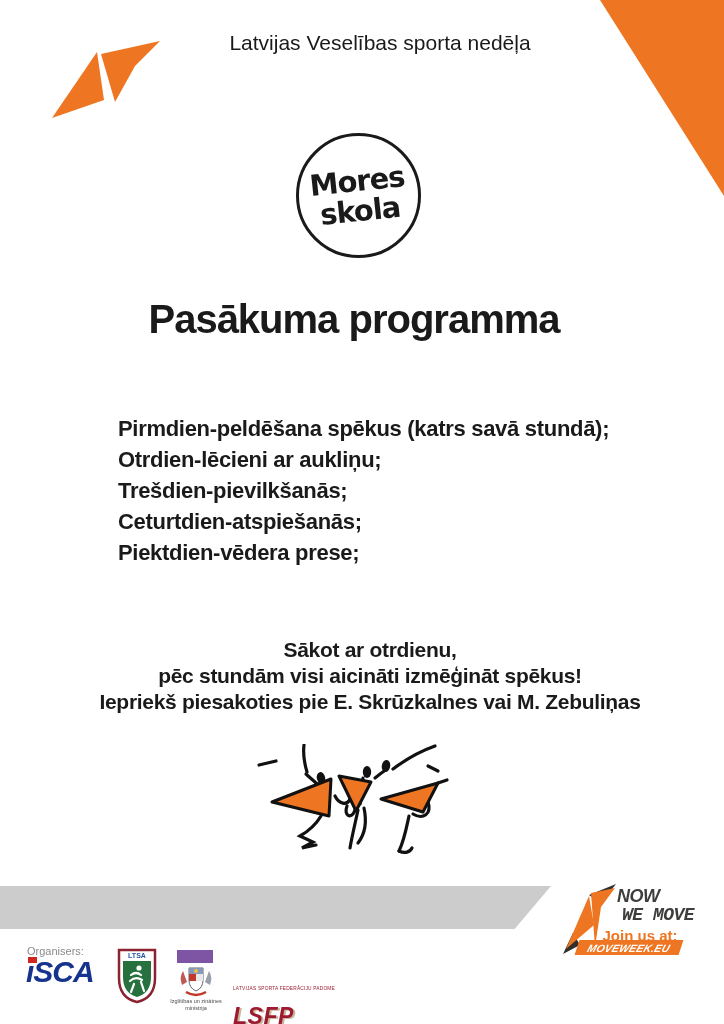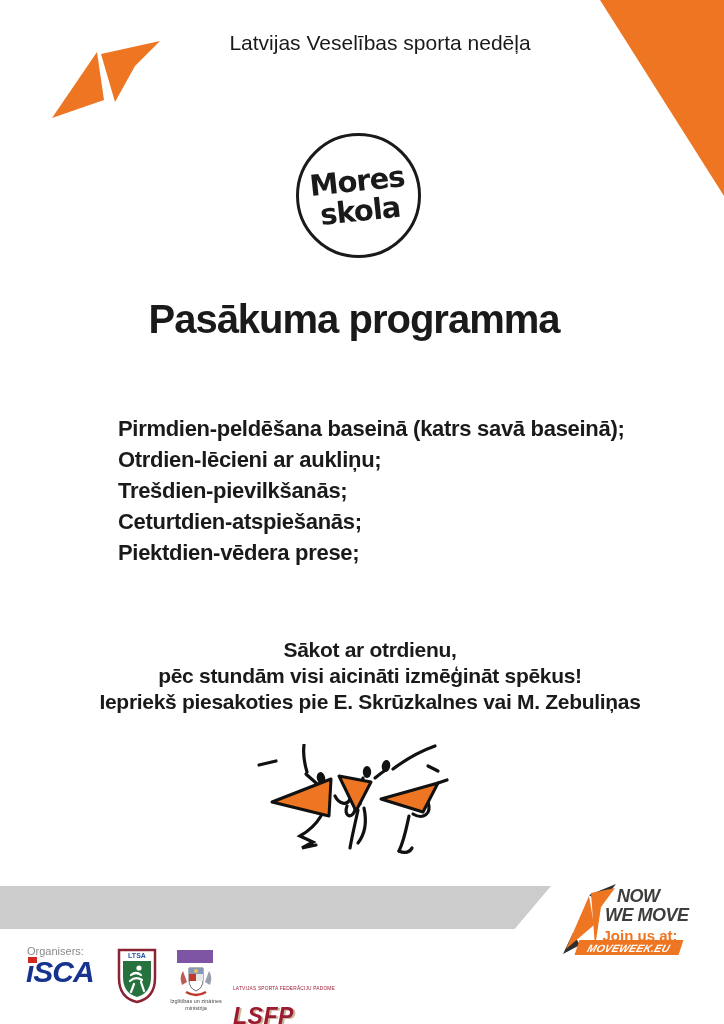--- a/index.html
+++ b/index.html
@@ -26,21 +26,21 @@
   .title{top:297px;left:0;width:708px;text-align:center;font-weight:bold;font-size:40px;letter-spacing:-1px;}
   
   .program{top:413px;left:118px;font-weight:bold;font-size:22px;line-height:31px;letter-spacing:-0.3px;}
   
   .announce{top:637px;left:8px;width:724px;text-align:center;font-weight:bold;font-size:21px;line-height:26px;letter-spacing:-0.3px;}
   
   .gray-bar{top:886px;left:0;width:551px;height:43px;background:var(--gray-bar);
             clip-path:polygon(0 0,100% 0,93.4% 100%,0 100%);}
   
   .nwm-now{top:886px;left:617px;font-weight:bold;font-style:italic;font-size:18px;color:var(--nwm-dark);letter-spacing:-0.5px;}
-  .nwm-wemove{top:905px;left:605px;font-weight:bold;font-style:italic;font-size:18px;color:var(--nwm-dark);letter-spacing:-0.5px;}
+  .nwm-wemove{top:905px;left:622px;font-weight:bold;font-style:italic;font-size:18px;color:var(--nwm-dark);letter-spacing:-0.5px;font-family:Liberation Mono, monospace;}
   .nwm-join{top:927px;left:596px;width:88px;text-align:center;font-weight:bold;
             font-size:15px;color:var(--orange);}
   .nwm-banner{top:940px;left:577px;width:104px;height:15px;background:var(--orange);
             transform:skewX(-18deg);display:flex;align-items:center;justify-content:center;}
   .nwm-banner span{color:#fff;font-weight:bold;font-style:italic;font-size:10.5px;letter-spacing:0.2px;}
   
   .org-label{top:945px;left:27px;font-size:11px;color:#8a8a8a;}
   .isca{top:955px;left:26px;font-weight:bold;font-style:italic;font-size:30px;color:var(--isca-blue);letter-spacing:-1px;}
   .isca-accent{top:957px;left:28px;width:9px;height:6px;background:#d0281e;}
   .ministry-rect{top:950px;left:177px;width:36px;height:13px;background:var(--ministry-purple);}
@@ -72,21 +72,21 @@
   <div class="abs school">
     <div class="school-text">
       <div>Mores</div>
       <div>skola</div>
     </div>
   </div>
 
   <div class="abs title">Pasākuma programma</div>
 
   <div class="abs program">
-    <div>Pirmdien-peldēšana baseinā (katrs savā baseinā);</div>
+    <div>Pirmdien-peldēšana spēkus (katrs savā stundā);</div>
     <div>Otrdien-lēcieni ar aukliņu;</div>
     <div>Trešdien-pievilkšanās;</div>
     <div>Ceturtdien-atspiešanās;</div>
     <div>Piektdien-vēdera prese;</div>
   </div>
 
   <div class="abs announce">
     <div>Sākot ar otrdienu,</div>
     <div>pēc stundām visi aicināti izmēģināt spēkus!</div>
     <div>Iepriekš piesakoties pie E. Skrūzkalnes vai M. Zebuliņas</div>

